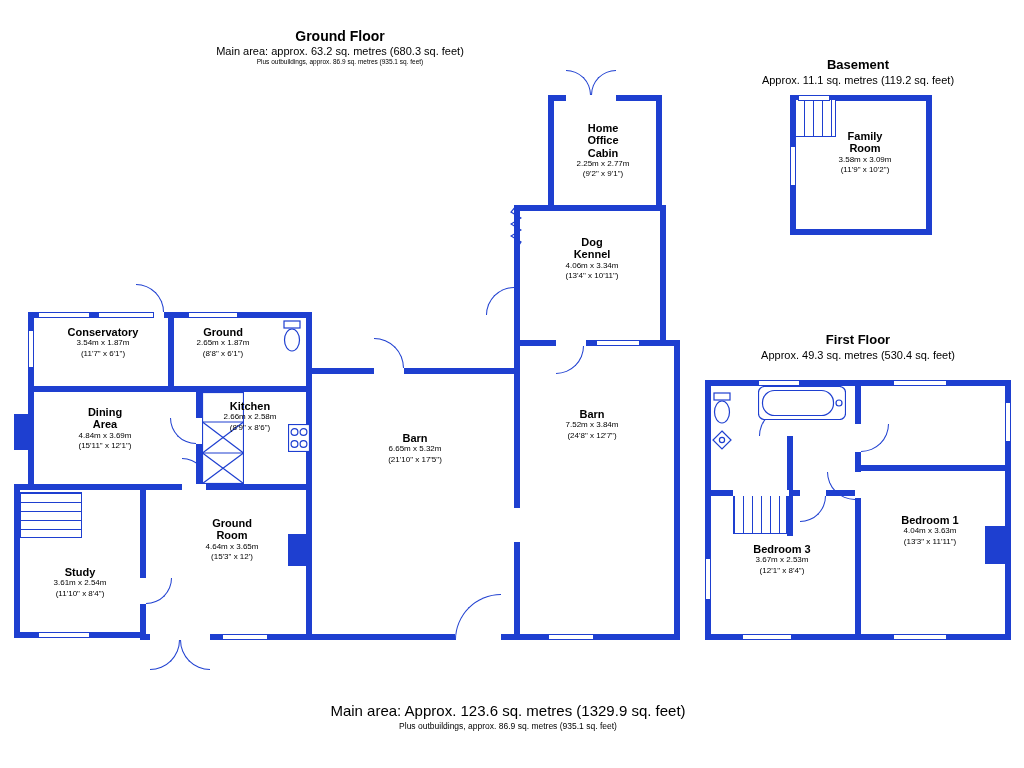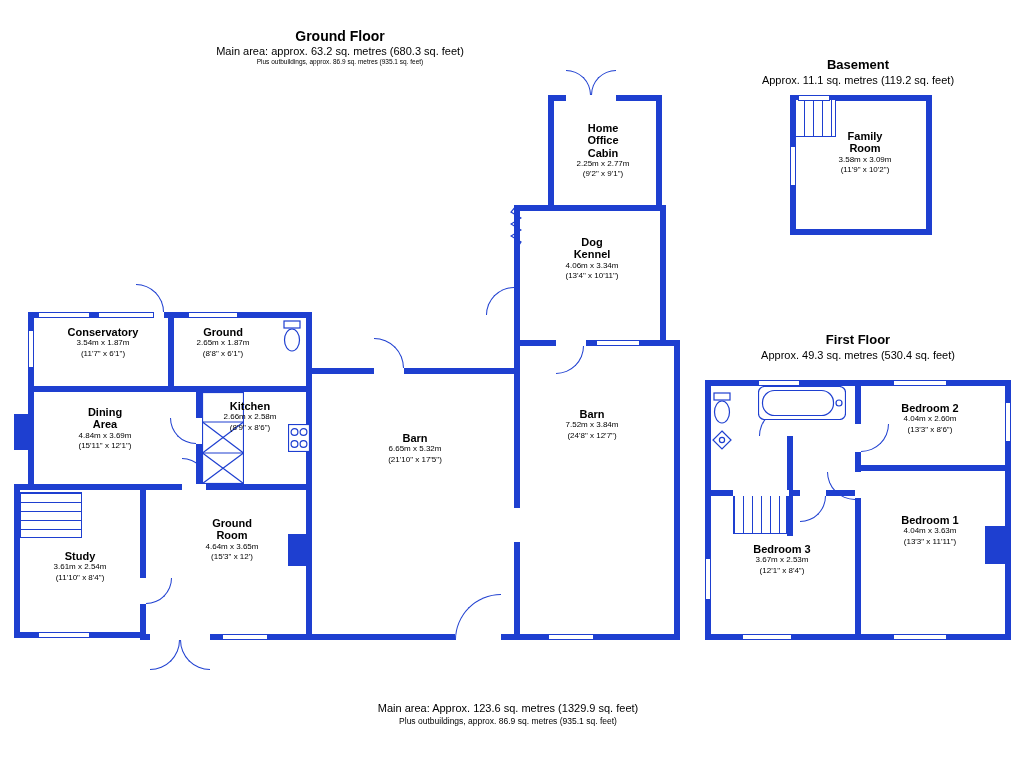--- a/index.html
+++ b/index.html
@@ -33,21 +33,21 @@
   .label { position:absolute; text-align:center; color:#000; z-index:20; }
   .label .nm { font-weight:bold; font-size:11px; line-height:1.12; margin:0 auto; }
   .label .dm { font-size:8px; line-height:1.3; }
 
   .hdr { position:absolute; text-align:center; color:#000; z-index:20; }
   .hdr .t1 { font-weight:bold; font-size:14px; line-height:1.15; }
   .hdr .t2 { font-size:11px; line-height:1.3; }
   .hdr .t3 { font-size:6.5px; line-height:1.3; }
 
   .footer { position:absolute; text-align:center; color:#000; z-index:20; }
-  .footer .f1 { font-size:11px; line-height:1.25;text-align:center; }
+  .footer .f1 { font-size:15px; line-height:1.25;text-align:center; }
   .footer .f2 { font-size:8.5px; line-height:1.3; }
 </style>
 </head>
 <body>
 
 <div class="canvas">
 
   <div class="room" style="left:28px;top:312px;width:146px;height:80px"></div>
   <div class="room" style="left:168px;top:312px;width:144px;height:80px"></div>
   <div class="room" style="left:28px;top:386px;width:174px;height:104px"></div>
@@ -188,21 +188,21 @@
   <div class="label" style="left:50px;top:406px;width:110px">
     <div class="nm" style="max-width:46px">Dining Area</div>
     <div class="dm">4.84m x 3.69m</div>
     <div class="dm">(15'11" x 12'1")</div>
   </div>
   <div class="label" style="left:200px;top:400px;width:100px">
     <div class="nm">Kitchen</div>
     <div class="dm">2.66m x 2.58m</div>
     <div class="dm">(8'9" x 8'6")</div>
   </div>
-  <div class="label" style="left:20px;top:550px;width:120px">
+  <div class="label" style="left:20px;top:566px;width:120px">
     <div class="nm">Study</div>
     <div class="dm">3.61m x 2.54m</div>
     <div class="dm">(11'10" x 8'4")</div>
   </div>
   <div class="label" style="left:177px;top:517px;width:110px">
     <div class="nm" style="max-width:58px">Ground Room</div>
     <div class="dm">4.64m x 3.65m</div>
     <div class="dm">(15'3" x 12')</div>
   </div>
   <div class="label" style="left:365px;top:432px;width:100px">
@@ -223,25 +223,20 @@
   <div class="label" style="left:553px;top:122px;width:100px">
     <div class="nm" style="max-width:44px">Home Office Cabin</div>
     <div class="dm">2.25m x 2.77m</div>
     <div class="dm">(9'2" x 9'1")</div>
   </div>
   <div class="label" style="left:815px;top:130px;width:100px">
     <div class="nm" style="max-width:48px">Family Room</div>
     <div class="dm">3.58m x 3.09m</div>
     <div class="dm">(11'9" x 10'2")</div>
   </div>
-  <div class="label" style="left:880px;top:402px;width:100px">
-    <div class="nm">Bedroom 2</div>
-    <div class="dm">4.04m x 2.60m</div>
-    <div class="dm">(13'3" x 8'6")</div>
-  </div>
   <div class="label" style="left:880px;top:514px;width:100px">
     <div class="nm">Bedroom 1</div>
     <div class="dm">4.04m x 3.63m</div>
     <div class="dm">(13'3" x 11'11")</div>
   </div>
   <div class="label" style="left:732px;top:543px;width:100px">
     <div class="nm">Bedroom 3</div>
     <div class="dm">3.67m x 2.53m</div>
     <div class="dm">(12'1" x 8'4")</div>
   </div>

